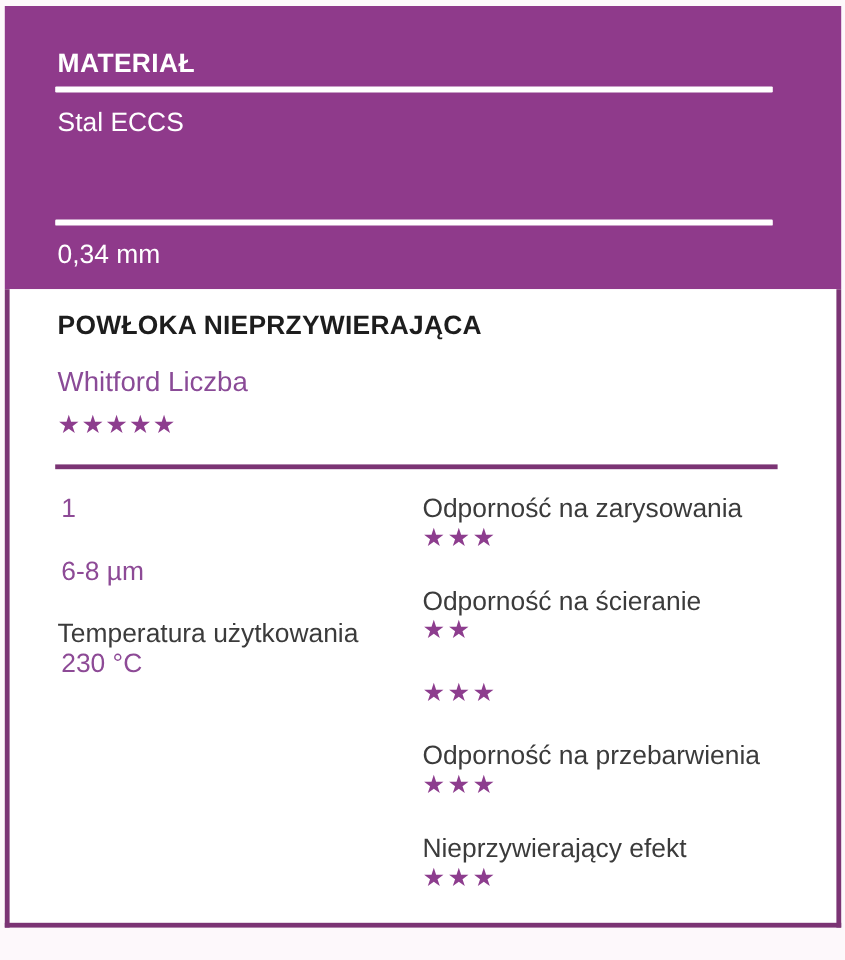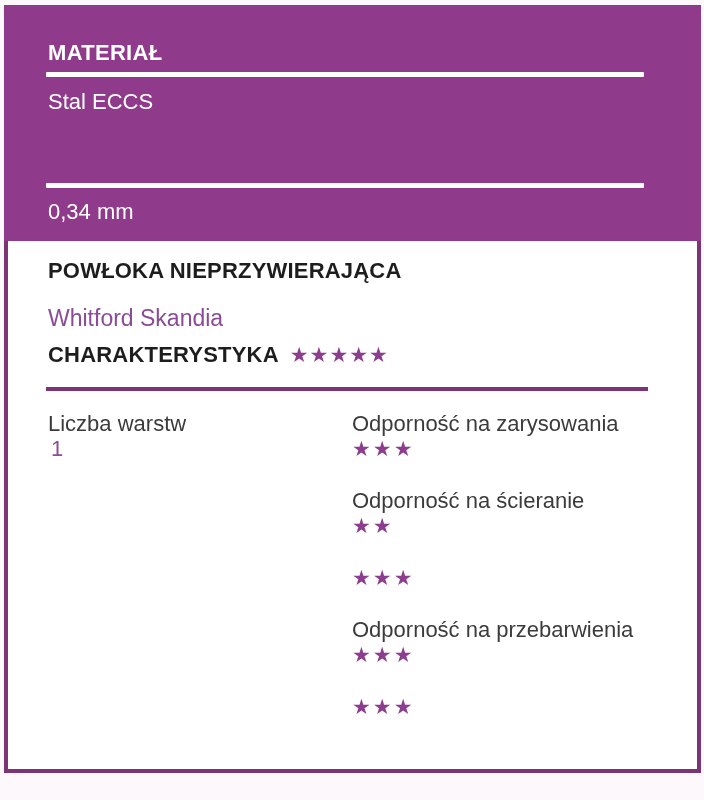--- a/index.html
+++ b/index.html
@@ -90,53 +90,57 @@
     <h2 class="pb-heading mat">MATERIAŁ</h2>
     <div class="wline l1"></div>
     <div class="pb-value mat">Stal ECCS</div>
 
     <div class="wline l2"></div>
     <div class="pb-value thk">0,34 mm</div>
   </section>
 
   <section class="panel">
     <h3 class="panel-heading">POWŁOKA NIEPRZYWIERAJĄCA</h3>
-    <div class="brand">Whitford Skandia</div>
+    <div class="brand">Whitford Liczba</div>
 
     <div class="char-row">
-      <h3>CHARAKTERYSTYKA</h3>
       <span class="stars">★★★★★</span>
     </div>
 
     <div class="pline"></div>
 
     <div class="col left">
       <div class="prop">
-        <div class="plabel">Liczba warstw</div>
         <div class="pvalue">1</div>
       </div>
       <div class="prop">
+        <div class="pvalue">6-8 µm</div>
+      </div>
+      <div class="prop">
+        <div class="plabel">Temperatura użytkowania</div>
+        <div class="pvalue">230 °C</div>
       </div>
     </div>
 
     <div class="col right">
       <div class="prop">
         <div class="plabel">Odporność na zarysowania</div>
         <div class="pstars">★★★</div>
       </div>
       <div class="prop">
         <div class="plabel">Odporność na ścieranie</div>
         <div class="pstars">★★</div>
       </div>
       <div class="prop">
         <div class="pstars">★★★</div>
       </div>
       <div class="prop">
         <div class="plabel">Odporność na przebarwienia</div>
         <div class="pstars">★★★</div>
       </div>
       <div class="prop">
+        <div class="plabel">Nieprzywierający efekt</div>
         <div class="pstars">★★★</div>
       </div>
     </div>
   </section>
 
 </div>
 
 </body></html>

